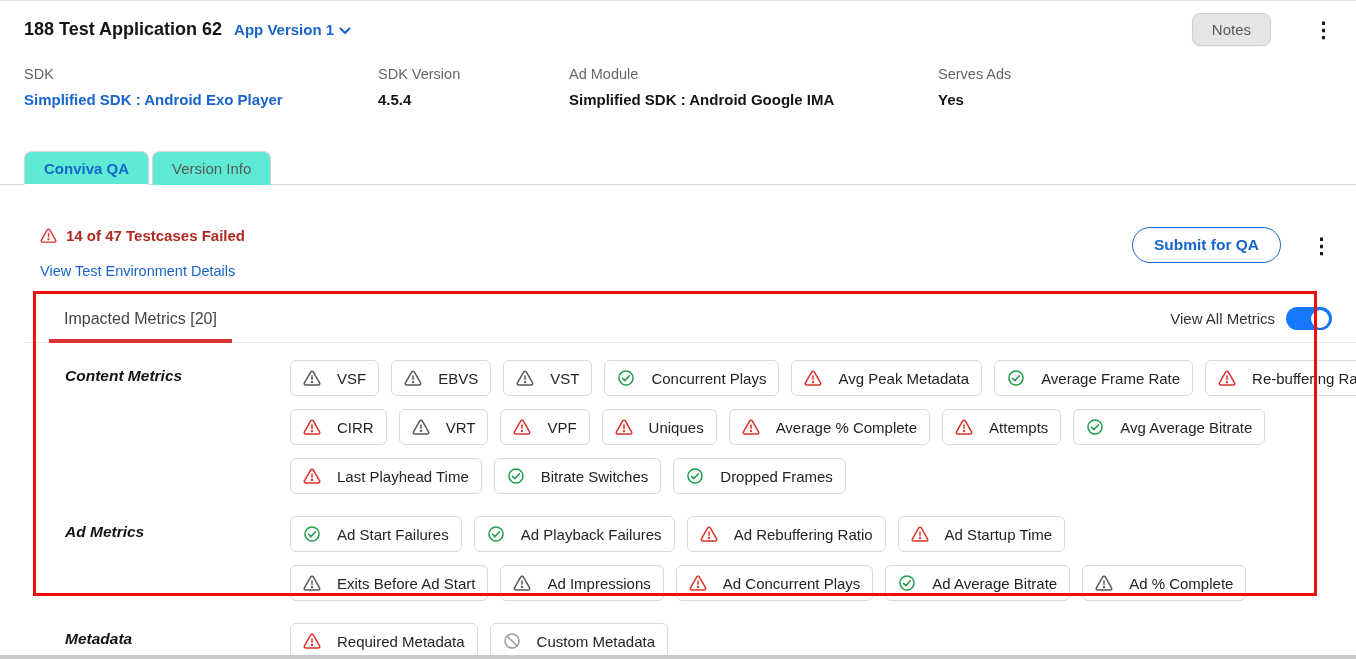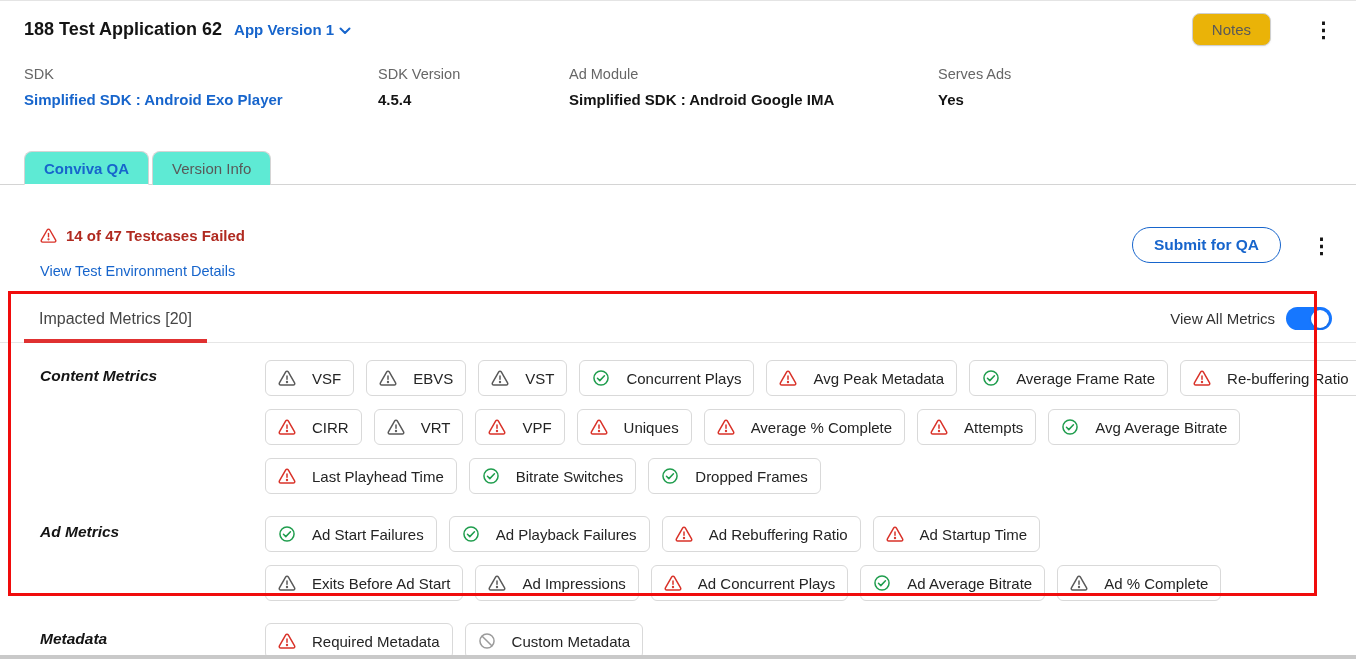--- a/index.html
+++ b/index.html
@@ -8,37 +8,37 @@
     --underline:#e03131; --chip-border:#d9d9d9;
   }
   *{box-sizing:border-box; margin:0; padding:0;}
   html,body{width:1356px; height:659px; overflow:hidden;}
   body{background:#fff; font-family:"Liberation Sans", sans-serif; color:#1f1f1f; position:relative; border-top:1px solid #e4e4e4;}
   .top{display:flex; align-items:center; justify-content:space-between; padding:12px 14px 0 24px;}
   .title-wrap{display:flex; align-items:center; gap:12px;}
   .app-title{font-size:18px; font-weight:700; color:#141414;}
   .app-version{display:flex; align-items:center; gap:5px; color:var(--accent); font-size:15px; font-weight:600; cursor:pointer;}
   .top-right{display:flex; align-items:center; gap:34px;}
-  .notes-btn{border:1px solid #cfcfcf; border-radius:8px; background:#eab308; color:#595959; font-size:15px; padding:7px 19px; font-family:inherit; box-shadow:0 1px 2px rgba(0,0,0,.05); cursor:pointer;}
+  .notes-btn{border:1px solid #cfcfcf; border-radius:8px; background:#e5e5e5; color:#595959; font-size:15px; padding:7px 19px; font-family:inherit; box-shadow:0 1px 2px rgba(0,0,0,.05); cursor:pointer;}
   .kebab{font-size:21px; font-weight:700; color:#141414; line-height:1; padding:0 8px; cursor:pointer; user-select:none;}
   .info{display:flex; padding:20px 24px 0;}
   .col.c1{width:354px;} .col.c2{width:191px;} .col.c3{width:369px;} .col.c4{flex:1;}
   .info-label{color:#666; font-size:14.5px; margin-bottom:9px;}
   .info-value{font-size:15px; font-weight:700; color:#141414;}
   .info-value.link{color:var(--accent); font-weight:600; text-decoration:none; cursor:pointer;}
   .tabs{margin-top:41px; padding:0 24px; border-bottom:1px solid #d4d4d4; display:flex;}
   .tab{position:relative; bottom:-1px; padding:8px 19px 7px; font-size:15px; border:1px solid #d4d4d4; border-bottom:none; border-radius:8px 8px 0 0; margin-right:3px; background:#5eead4; color:#595959; cursor:pointer;}
   .tab.active{color:var(--accent); font-weight:700; border-bottom:1px solid #fff;}
   .qa-bar{display:flex; justify-content:space-between; align-items:flex-start; padding:42px 16px 0 40px;}
   .fail-line{display:flex; align-items:center; gap:9px; color:var(--failed-text); font-weight:700; font-size:15px;}
   .fail-line .warn-ic{display:inline-flex;}
   .env-link{display:inline-block; margin-top:19px; color:var(--accent); font-size:14.5px; text-decoration:none; cursor:pointer;}
   .qa-right{display:flex; align-items:center; gap:22px;}
   .submit-btn{border:1.5px solid var(--accent); color:var(--accent); background:#fff; border-radius:18px; font-size:15.5px; font-weight:600; padding:8px 21px; font-family:inherit; cursor:pointer;}
-  .metrics-panel{position:relative; margin-top:27px;}
+  .metrics-panel{position:relative; margin-top:27px;margin-left:25px;}
   .annotation-box{position:absolute; left:8px; right:39px; top:-16px; height:305px; border:3px solid var(--annotation); pointer-events:none; z-index:6;}
   .metrics-head{display:flex; justify-content:space-between; align-items:flex-end; padding:0 24px; border-bottom:1px solid #e6e6e6;}
   .impacted-tab{font-size:16px; color:#454545; padding:0 15px 11px; border-bottom:4px solid var(--underline); margin-bottom:-1px; cursor:pointer;}
   .view-all{display:flex; align-items:center; gap:11px; padding-bottom:12px; font-size:15px; color:#333;}
   .toggle{width:46px; height:23px; border-radius:12px; background:var(--toggle); position:relative; display:inline-block; cursor:pointer;}
   .toggle .knob{position:absolute; top:2.5px; right:3px; width:18px; height:18px; border-radius:50%; background:#fff; box-shadow:0 1px 2px rgba(0,0,0,.2);}
   .groups{padding:17px 24px 0 40px;}
   .group{display:flex;}
   .group + .group{margin-top:22px;}
   .group-label{width:225px; flex:none; font-size:15.5px; font-weight:700; color:#141414; padding-top:7px;font-style:italic;}

